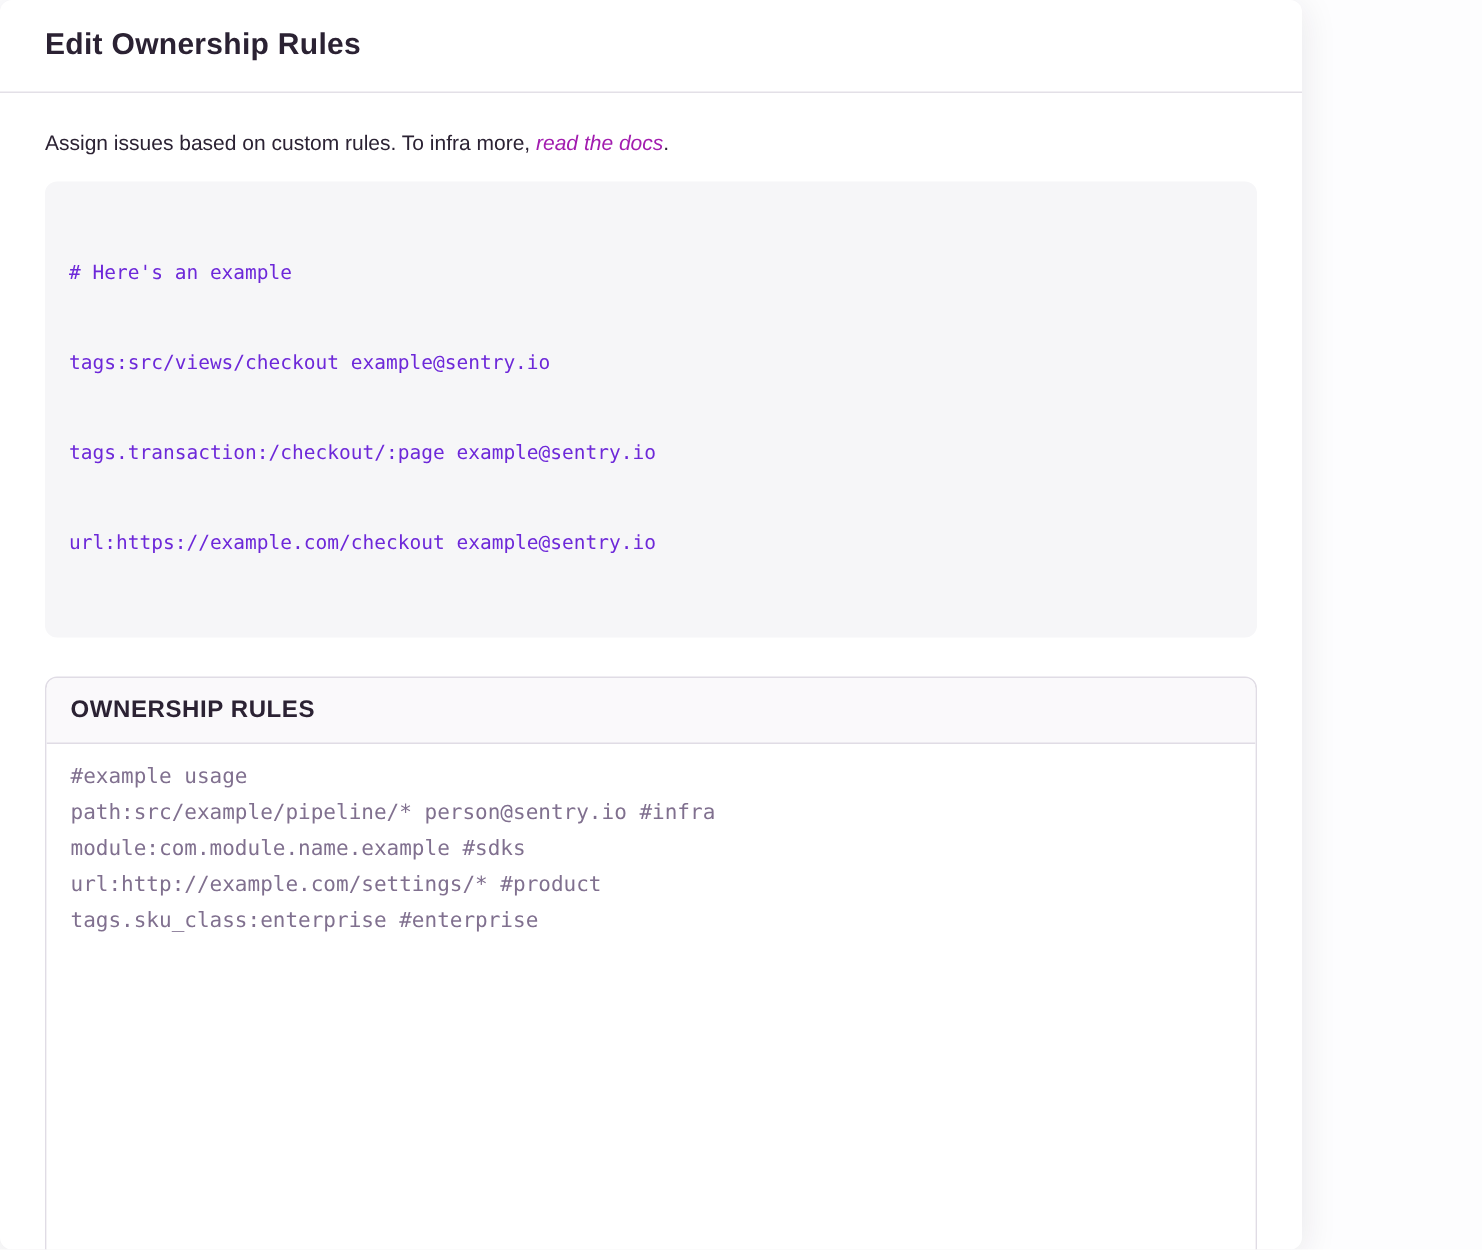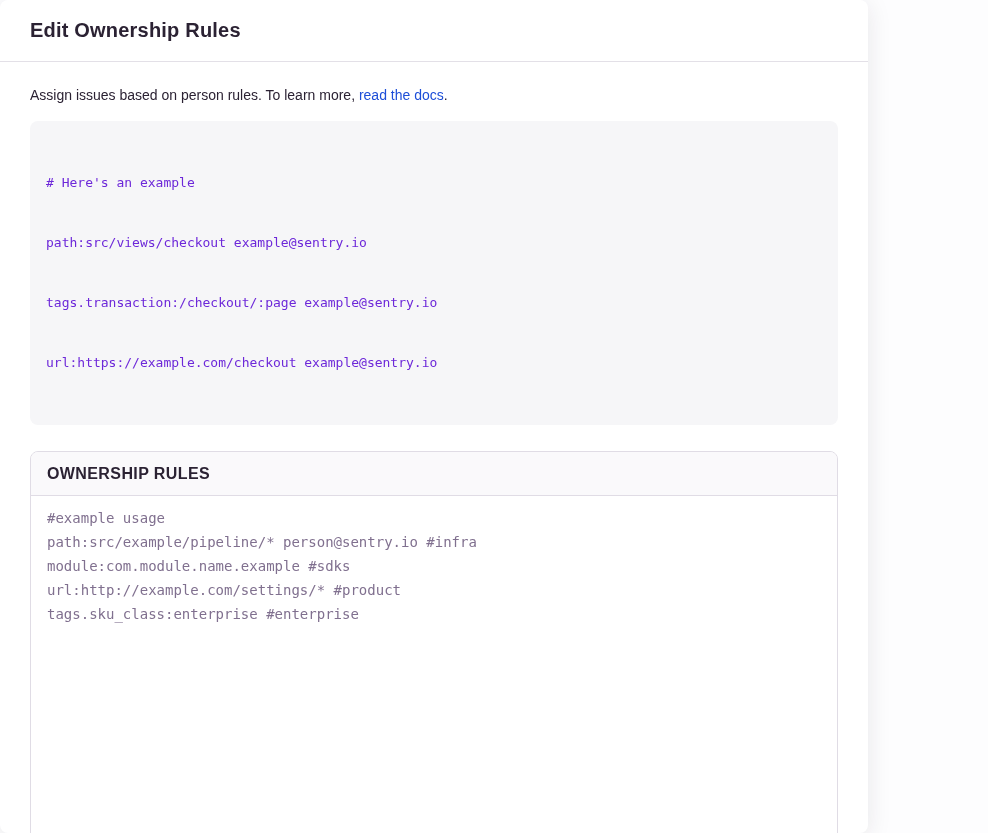--- a/index.html
+++ b/index.html
@@ -39,23 +39,24 @@
     display: flex;
     flex-direction: column;
   }
   .description {
     font-size: 14px;
     line-height: 20px;
     color: #2b2233;
     margin-bottom: 16px;
   }
   .description a {
-    color: #1d4ed8;
+    color: #a21caf;
     text-decoration: none;
     cursor: pointer;
+    font-style: italic;
   }
   .example-block {
     background: #f6f6f8;
     border-radius: 8px;
     padding: 12px 16px;
     font-family: "DejaVu Sans Mono", "Liberation Mono", monospace;
     font-size: 13px;
     line-height: 20px;
     color: #6d28d9;
     margin-bottom: 26px;
@@ -103,25 +104,25 @@
 <body>
 
 <div class="modal">
 
   <div class="modal-header">
     <h1 class="modal-title">Edit Ownership Rules</h1>
   </div>
 
   <div class="modal-body">
 
-    <p class="description"><span>Assign issues based on person rules. To learn more, </span><a href="#">read the docs</a><span>.</span></p>
+    <p class="description"><span>Assign issues based on custom rules. To infra more, </span><a href="#">read the docs</a><span>.</span></p>
 
     <div class="example-block">
       <div># Here's an example</div>
-      <div>path:src/views/checkout example@sentry.io</div>
+      <div>tags:src/views/checkout example@sentry.io</div>
       <div>tags.transaction:/checkout/:page example@sentry.io</div>
       <div>url:https://example.com/checkout example@sentry.io</div>
     </div>
 
     <div class="panel">
       <div class="panel-header">
         <span class="panel-header-label">OWNERSHIP RULES</span>
       </div>
       <textarea class="rules-textarea" spellcheck="false" style="">#example usage
 path:src/example/pipeline/* person@sentry.io #infra

